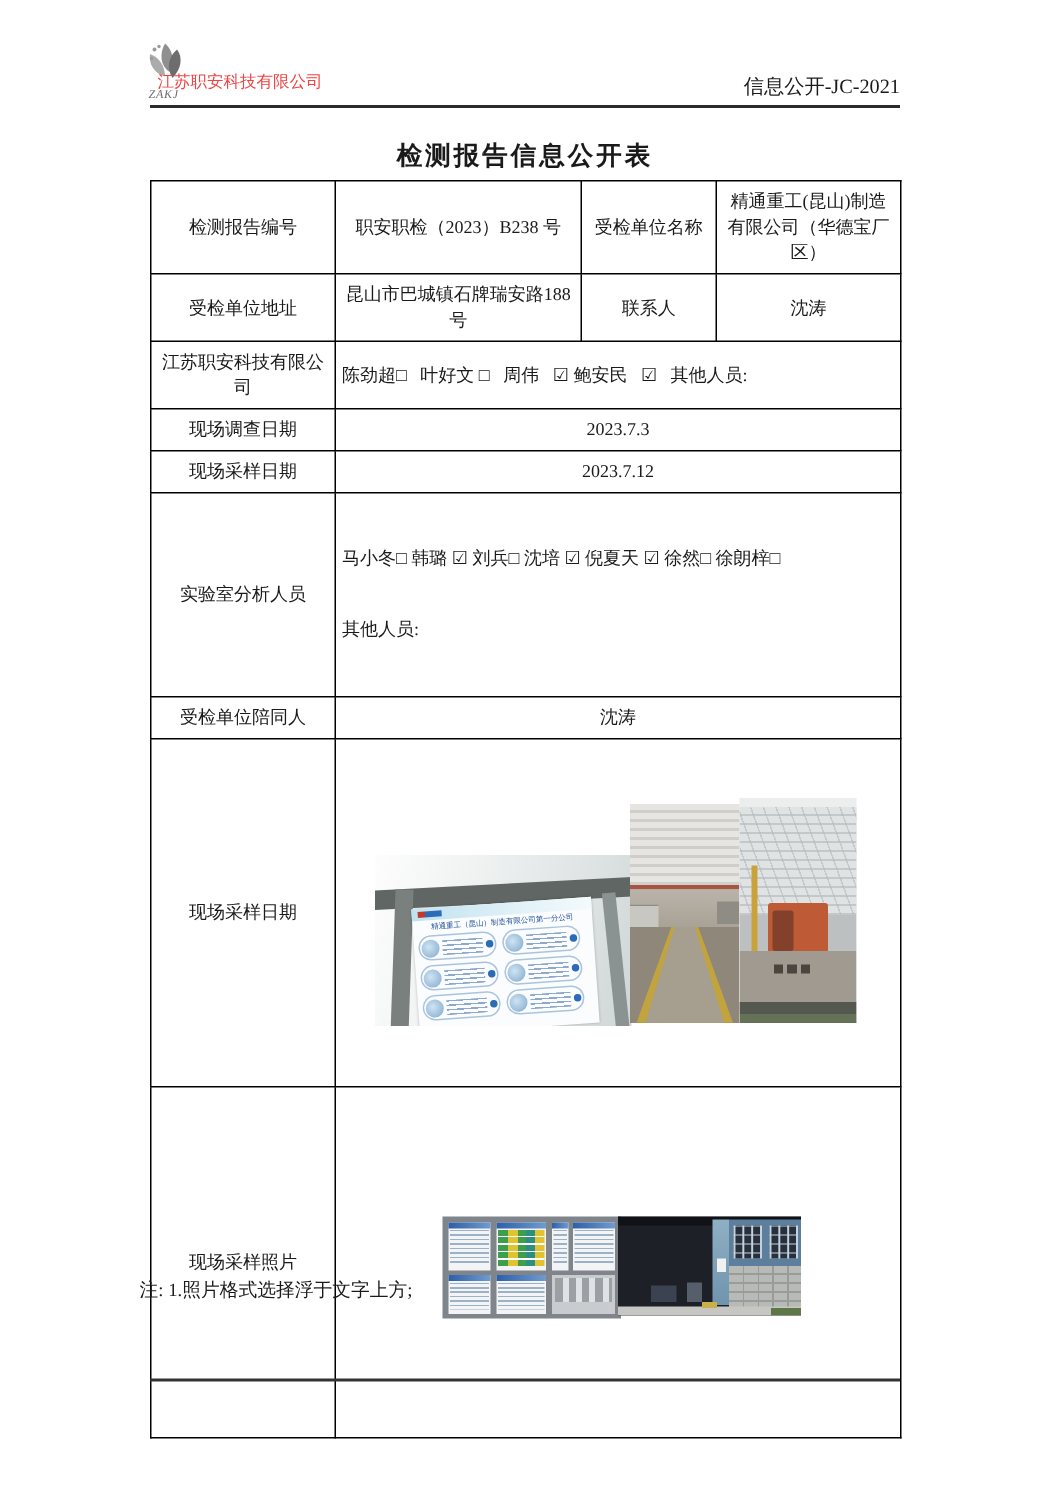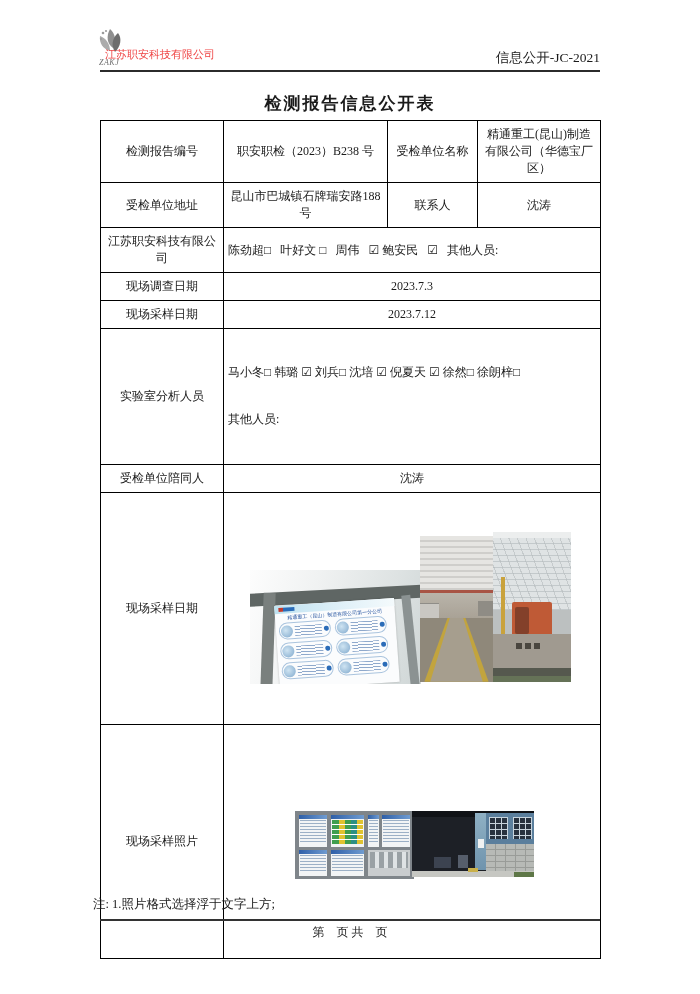--- a/index.html
+++ b/index.html
@@ -111,21 +111,21 @@
   .ent-win1 { left:5%; width:40%; }
   .ent-win2 { left:55%; width:40%; }
   .ent-wall-block { position:absolute; left:61%; right:0; top:50%; bottom:8%;
     background:repeating-linear-gradient(to bottom,transparent 0 5px,#999c98 5px 6px),
                repeating-linear-gradient(to right,transparent 0 9px,#999c98 9px 10px),#b7bab6; }
   .ent-ground { position:absolute; left:0; right:0; bottom:0; height:9%; background:#c6c7c2; }
   .ent-curb { position:absolute; left:46%; bottom:8%; width:8%; height:5%; background:#c9b04a; }
   .ent-grass { position:absolute; right:0; bottom:0; width:16%; height:7%; background:#5e7747; }
 
   
-  .note { position:absolute; left:93px; top:896px; font-size:12.5px; white-space:pre-wrap; }
+  .note { position:absolute; left:93px; top:852px; font-size:12.5px; white-space:pre-wrap; }
   .footer-rule { position:absolute; left:100px; top:919px; width:500px; height:1.5px; background:#333; }
   .footer-text { position:absolute; left:0; top:924px; width:100%; text-align:center; font-size:12px; white-space:pre-wrap; }
 </style>
 </head>
 <body>
 
 <div class="page">
 
   <svg class="logo-svg" width="28" height="32" viewBox="0 0 28 32">
     <path d="M14 2 C10 9 11 17 17 21 C21 14 19 6 14 2 Z" fill="#8f8f8f"></path>
@@ -321,15 +321,14 @@
         </div>
 
       </td>
     </tr>
   </tbody>
     </table>
 
   <div class="note">注: 1.照片格式选择浮于文字上方;</div>
 
   <div class="footer-rule"></div>
-  <div class="footer-text">第    页 共    页</div>
 
 </div>
 
 </body></html>

